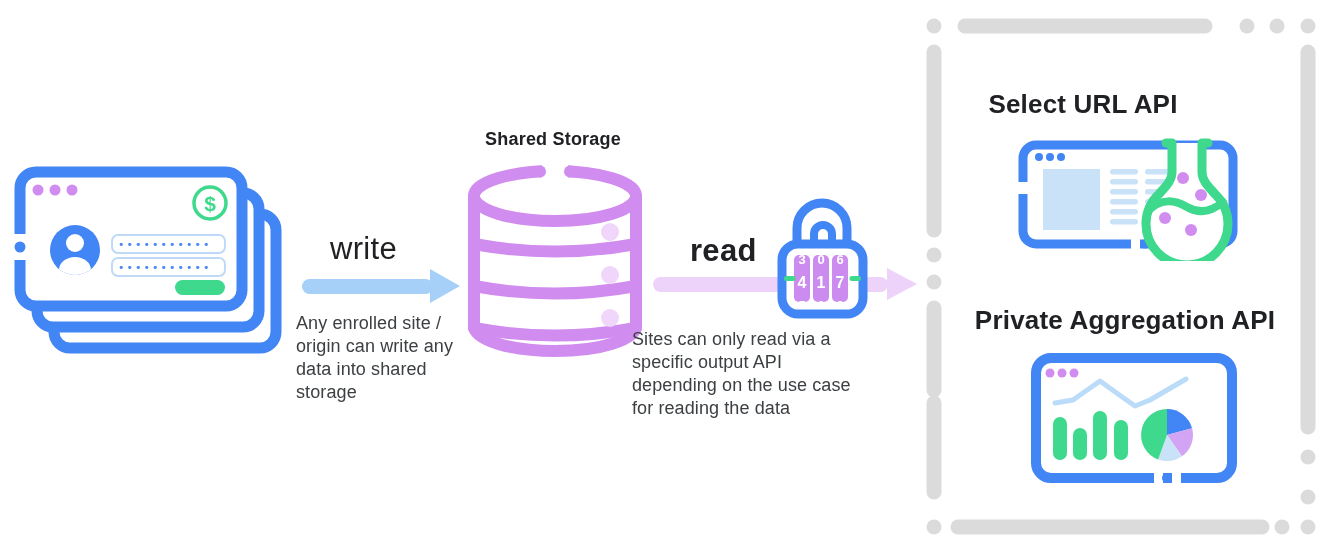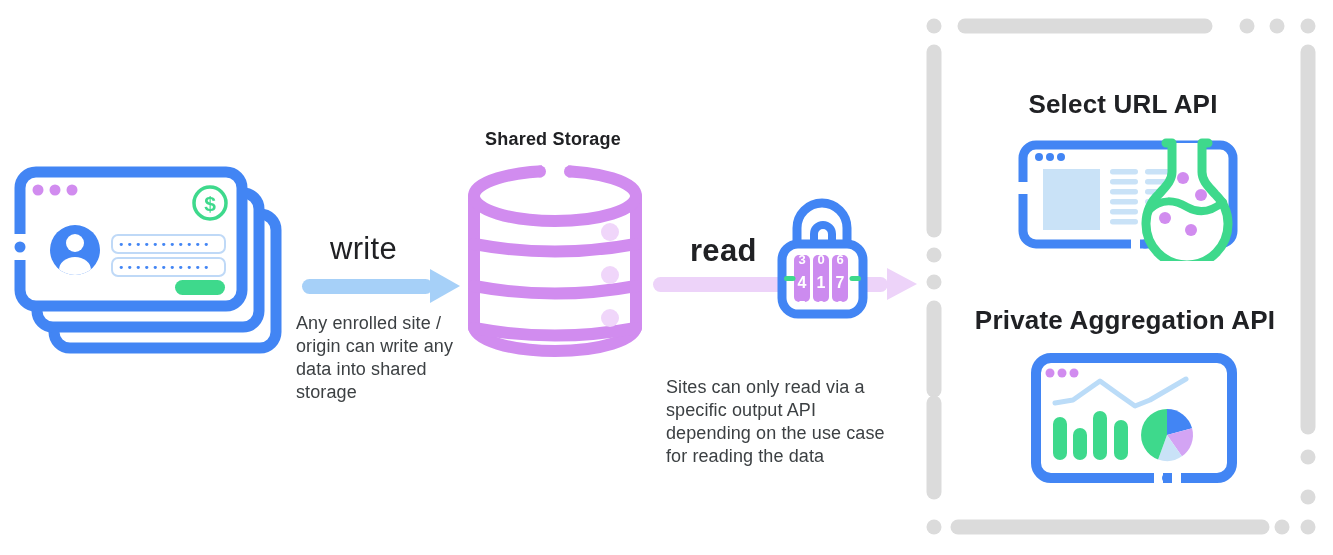--- a/index.html
+++ b/index.html
@@ -164,21 +164,21 @@
         <text x="70" y="66" text-anchor="middle" font-size="13" class="wheel-digit">6</text>
         <text x="70" y="90" text-anchor="middle" font-size="16" class="wheel-digit">7</text>
         <text x="70" y="112" text-anchor="middle" font-size="13" class="wheel-digit">8</text>
       </g>
     </g>
 
     <path d="M16.5,80.5 h6.5" class="st-green" stroke-width="5" stroke-linecap="round"></path>
     <path d="M82,80.5 h6.5" class="st-green" stroke-width="5" stroke-linecap="round"></path>
   </svg>
 
-  <div class="abs caption" style="left:666px;top:328px;width:245px;margin-top:48px;">Sites can only read via a
+  <div class="abs caption" style="left:632px;top:328px;width:245px;">Sites can only read via a
 specific output API
 depending on the use case
 for reading the data</div>
 
   <svg class="abs" style="left:920px;top:10px;" width="413" height="535" viewBox="0 0 413 535">
 
     <line x1="14" y1="16" x2="14.01" y2="16" class="st-dash"></line>
     <line x1="45" y1="16" x2="285" y2="16" class="st-dash"></line>
     <line x1="327" y1="16" x2="327.01" y2="16" class="st-dash"></line>
     <line x1="357" y1="16" x2="357.01" y2="16" class="st-dash"></line>
@@ -193,21 +193,21 @@
 
     <line x1="388" y1="42" x2="388" y2="417" class="st-dash"></line>
     <line x1="388" y1="447" x2="388" y2="447.01" class="st-dash"></line>
     <line x1="388" y1="487" x2="388" y2="487.01" class="st-dash"></line>
 
     <line x1="38" y1="517" x2="342" y2="517" class="st-dash"></line>
     <line x1="362" y1="517" x2="362.01" y2="517" class="st-dash"></line>
     <line x1="388" y1="517" x2="388.01" y2="517" class="st-dash"></line>
   </svg>
 
-  <div class="abs title title-lg" style="left:1000px;top:90px;width:246px;">Select URL API</div>
+  <div class="abs title title-lg" style="left:960px;top:90px;width:246px;">Select URL API</div>
 
   <svg class="abs" style="left:1015px;top:136px;" width="235" height="125" viewBox="0 0 235 125">
 
     <rect x="8" y="9" width="210" height="99" rx="13" class="fl-white st-blue" stroke-width="9"></rect>
 
     <rect x="2" y="46" width="12" height="12" class="fl-white"></rect>
     <rect x="116" y="102" width="9" height="12" class="fl-white"></rect>
     <circle cx="130" cy="108" r="4.5" class="fl-blue"></circle>
     <rect x="136" y="102" width="8" height="12" class="fl-white"></rect>
 

